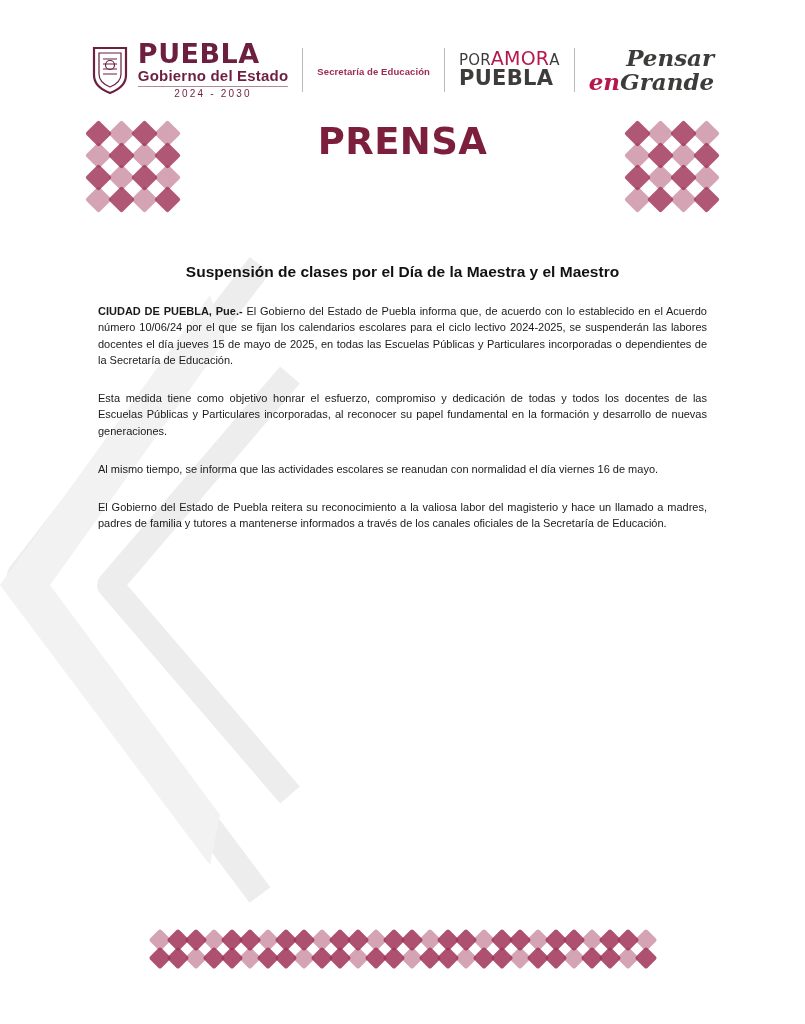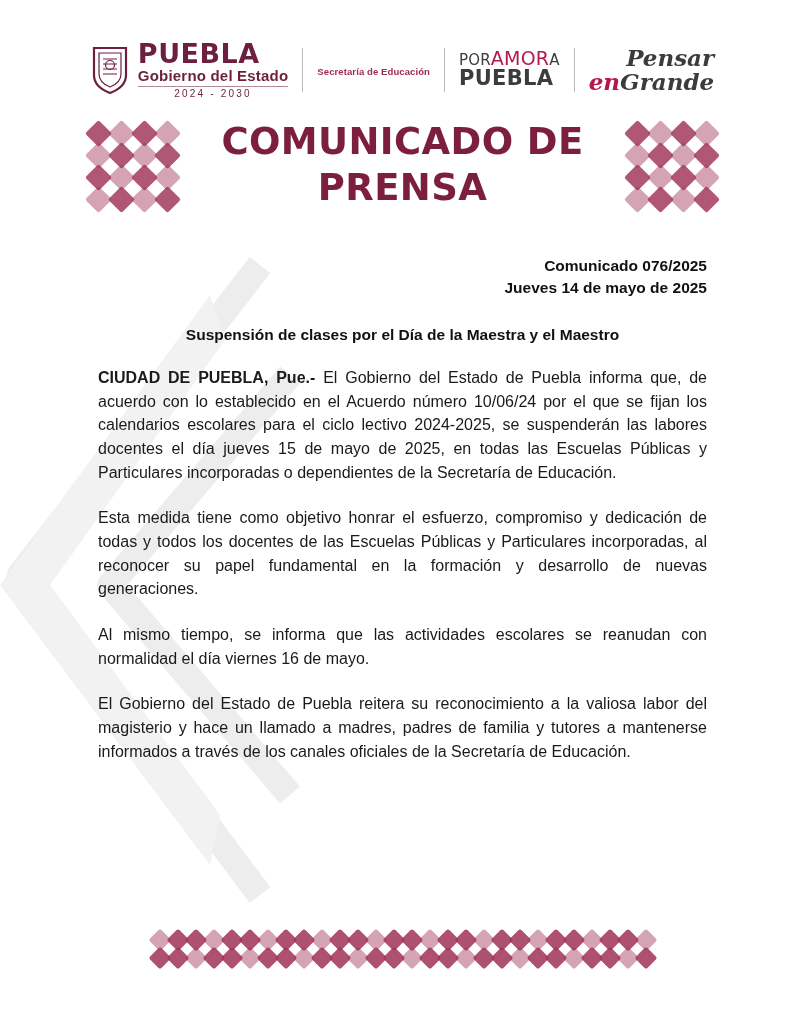--- a/index.html
+++ b/index.html
@@ -185,21 +185,21 @@
     margin-top: 18px;
   }
   .subject {
     text-align: center;
     font-weight: bold;
     font-size: 15.5px;
     margin-top: 26px;
     color: #111;
   }
   .para {
-    font-size: 16px;
+    font-size: 11px;
     line-height: 1.48;
     text-align: justify;
     margin-top: 22px;
     color: #1a1a1a;
   }
   .para .lead { font-weight: bold; }
 
   
   .footer-band {
     position: absolute;
@@ -302,21 +302,20 @@
         <span class="dm pale" style="background: rgb(160, 50, 88);"></span>
         <span class="dm" style="background: rgb(160, 50, 88);"></span>
         <span class="dm pale" style="background: rgb(160, 50, 88);"></span>
       <span class="dm pale" style="background: rgb(160, 50, 88);"></span>
         <span class="dm" style="background: rgb(160, 50, 88);"></span>
         <span class="dm pale" style="background: rgb(160, 50, 88);"></span>
         <span class="dm" style="background: rgb(160, 50, 88);"></span>
     </div>
 
     <div class="title-text" style="color: rgb(123, 31, 61);">
-      <div>COMUNICADO DE</div>
       <div>PRENSA</div>
     </div>
 
     <div class="diamond-block right">
       <span class="dm" style="background: rgb(160, 50, 88);"></span>
         <span class="dm pale" style="background: rgb(160, 50, 88);"></span>
         <span class="dm" style="background: rgb(160, 50, 88);"></span>
         <span class="dm pale" style="background: rgb(160, 50, 88);"></span>
       <span class="dm pale" style="background: rgb(160, 50, 88);"></span>
         <span class="dm" style="background: rgb(160, 50, 88);"></span>
@@ -328,24 +327,20 @@
         <span class="dm pale" style="background: rgb(160, 50, 88);"></span>
       <span class="dm pale" style="background: rgb(160, 50, 88);"></span>
         <span class="dm" style="background: rgb(160, 50, 88);"></span>
         <span class="dm pale" style="background: rgb(160, 50, 88);"></span>
         <span class="dm" style="background: rgb(160, 50, 88);"></span>
     </div>
   </div>
 
   <div class="content">
 
-    <div class="meta">
-      <div>Comunicado 076/2025</div>
-      <div>Jueves 14 de mayo de 2025</div>
-    </div>
 
     <div class="subject">Suspensión de clases por el Día de la Maestra y el Maestro</div>
 
     <p class="para">
       <span class="lead">CIUDAD DE PUEBLA, Pue.-</span><span> El Gobierno del Estado de Puebla informa que, de acuerdo con lo establecido en el Acuerdo número 10/06/24 por el que se fijan los calendarios escolares para el ciclo lectivo 2024-2025, se suspenderán las labores docentes el día jueves 15 de mayo de 2025, en todas las Escuelas Públicas y Particulares incorporadas o dependientes de la Secretaría de Educación.</span>
     </p>
 
     <p class="para">Esta medida tiene como objetivo honrar el esfuerzo, compromiso y dedicación de todas y todos los docentes de las Escuelas Públicas y Particulares incorporadas, al reconocer su papel fundamental en la formación y desarrollo de nuevas generaciones.</p>
 
     <p class="para">Al mismo tiempo, se informa que las actividades escolares se reanudan con normalidad el día viernes 16 de mayo.</p>

